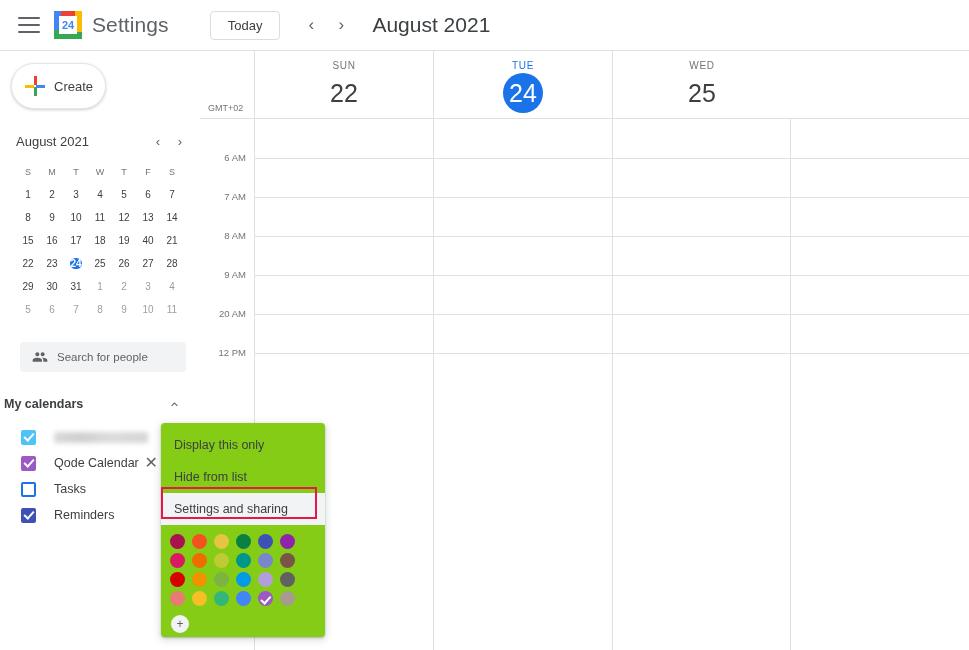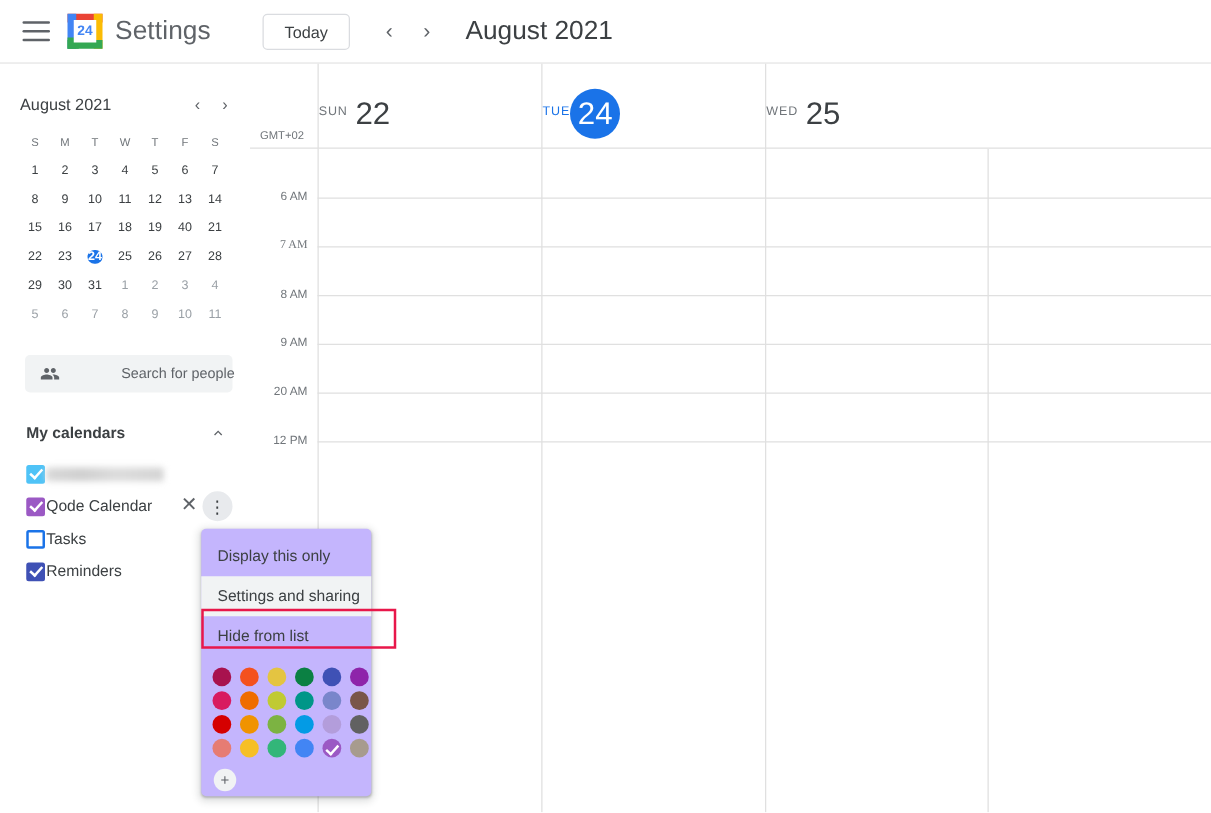--- a/index.html
+++ b/index.html
@@ -106,33 +106,33 @@
   table.mini-grid td.muted { color: #9aa0a6; }
   table.mini-grid td .cellwrap {
     width: 20px; height: 20px; line-height: 20px; margin: 0 auto; border-radius: 50%;
   }
   table.mini-grid td.today .cellwrap { background: #1a73e8; color: #fff; font-weight: bold; }
 
   
   .search-people {
     margin: 21px 0 0 20px; width: 166px; height: 30px;
     background: #f1f3f4; border-radius: 4px;
-    display: flex; align-items: center; cursor: text; gap: 40px;
+    display: flex; align-items: center; cursor: text;
   }
   .people-icon { margin-left: 12px; width: 16px; height: 16px; flex: 0 0 auto; }
   .search-people input {
     border: none; background: transparent; outline: none;
     font-size: 11.5px; color: #5f6368; margin-left: 9px; width: 110px;
     font-family: "Liberation Sans", sans-serif;
   }
   .search-people input::placeholder { color: #5f6368; }
 
   
   .section-head {
-    margin: 22px 0 0 0; padding-left: 21px;
+    margin: 22px 0 0 0; padding-left: 4px;
     display: flex; align-items: center; width: 200px; height: 20px; justify-content: space-between;
   }
   .section-title { font-size: 12.5px; color: #3c4043; font-weight: bold; flex: 1; }
   .section-ctrl {
     width: 24px; height: 24px; margin-right: 14px;
     display: flex; align-items: center; justify-content: center;
     color: #5f6368; font-size: 12px; cursor: pointer;
   }
 
   .cal-list { margin-top: 10px; }
@@ -144,21 +144,21 @@
     width: 15px; height: 15px; border-radius: 2px; flex: 0 0 auto;
     display: flex; align-items: center; justify-content: center;
     position: relative;
   }
   .cbx.checked::after {
     content: ""; position: absolute;
     left: 4.5px; top: 1.5px; width: 4px; height: 8px;
     border: solid #fff; border-width: 0 2px 2px 0; transform: rotate(42deg);
   }
   .cbx.unchecked { border: 2px solid #1a73e8; background: #fff; }
-  .cal-name { font-size: 12.5px; color: #3c4043; margin-left: 1px; }
+  .cal-name { font-size: 12.5px; color: #3c4043; margin-left: 18px; }
   .cal-name.redacted {
     background: linear-gradient(90deg,#d8d8d8 0%, #cfcfcf 30%, #dcdcdc 60%, #d4d4d4 100%);
     color: transparent; border-radius: 2px; filter: blur(2.6px);
     width: 94px; height: 11px; display: inline-block;
   }
   .cal-close {
     position: absolute; right: 42px; color: #5f6368; font-size: 16px;
     line-height: 1; cursor: pointer;
   }
   .cal-overflow {
@@ -170,21 +170,21 @@
   
   .grid-area { position: absolute; top: 51px; left: 200px; width: 769px; height: 599px; background: #fff; }
   .grid-header { position: relative; height: 68px; border-bottom: 1px solid #e0e0e0; }
   .tz-label {
     position: absolute; left: 8px; bottom: 5px;
     font-size: 9px; color: #70757a;
   }
   .daycols { position: absolute; left: 54px; top: 0; right: 0; height: 68px; display: flex; }
   .daycol-head {
     width: 179px; border-left: 1px solid #e0e0e0;
-    display: flex; align-items: center; padding-top: 9px;
+    display: flex; flex-direction: column; align-items: center; padding-top: 9px;
   }
   .dow { font-size: 10px; letter-spacing: 0.7px; color: #70757a; }
   .dnum {
     margin-top: 2px; font-size: 25px; color: #3c4043; font-weight: 400;
     width: 40px; height: 40px; line-height: 40px; text-align: center; border-radius: 50%;
   }
   .daycol-head.today .dow { color: #1a73e8; text-align: center; }
   .daycol-head.today .dnum { background: #1a73e8; color: #fff; }
 
   .grid-body { position: relative; height: 531px; overflow: hidden; }
@@ -192,22 +192,22 @@
   .hour-label {
     position: absolute; left: 0; top: -6px; width: 46px;
     text-align: right; font-size: 9.5px; color: #70757a;
   }
   .hour-line { position: absolute; left: 54px; right: 0; top: 0; height: 1px; background: #e0e0e0; }
   .vlines { position: absolute; left: 54px; top: 0; right: 0; bottom: 0; display: flex; }
   .vcol { width: 179px; border-left: 1px solid #e0e0e0; height: 100%; }
 
   
   .ctx-menu {
-    position: absolute; left: 161px; top: 423px; width: 136px; height: 214px;
-    background: #c4b5fd; border-radius: 4px;
+    position: absolute; left: 161px; top: 423px; width: 164px; height: 214px;
+    background: #84cc16; border-radius: 4px;
     box-shadow: 0 2px 6px 2px rgba(60,64,67,.15), 0 1px 2px rgba(60,64,67,.3);
     z-index: 40; padding-top: 6px;
   }
   .ctx-item {
     height: 32px; display: flex; align-items: center; padding-left: 13px;
     font-size: 12.5px; color: #3c4043; cursor: pointer;
   }
   .ctx-item.highlighted { background: #f1f3f4; }
   .ctx-highlight-box {
     position: absolute; left: 161px; top: 487px; width: 156px; height: 32px;
@@ -256,20 +256,29 @@
     <button class="today-btn">Today</button>
     <div class="nav-arrows">
       <button class="nav-arrow">‹</button>
       <button class="nav-arrow">›</button>
     </div>
     <div class="period-title">August 2021</div>
   </div>
 
   <div class="sidebar">
 
+    <div class="create-btn">
+      <div class="plus-icon">
+        <i class="pv1"></i>
+          <i class="pv2"></i>
+          <i class="ph1"></i>
+          <i class="ph2"></i>
+      </div>
+      <span class="create-label">Create</span>
+    </div>
 
     <div class="mini-cal">
       <div class="mini-head">
         <span class="mini-month">August 2021</span>
         <button class="mini-arrow">‹</button>
         <button class="mini-arrow">›</button>
       </div>
       <table class="mini-grid">
         <thead>
             <tr id="mini-dow-row">
@@ -402,21 +411,21 @@
           <div class="vcol"></div>
           <div class="vcol"></div>
           <div class="vcol"></div>
           <div class="vcol"></div>
         </div>
       <div id="hours">
           <div class="hour-row" style="margin-top: 39px;">
             <div class="hour-label">6 AM</div>
             <div class="hour-line"></div>
           </div>
-          <div class="hour-row" style="margin-top: 0px; font-family: Liberation Serif, serif;">
+          <div class="hour-row" style="margin-top: 0px;">
             <div class="hour-label">7 AM</div>
             <div class="hour-line"></div>
           </div>
           <div class="hour-row" style="margin-top: 0px;">
             <div class="hour-label">8 AM</div>
             <div class="hour-line"></div>
           </div>
           <div class="hour-row" style="margin-top: 0px;">
             <div class="hour-label">9 AM</div>
             <div class="hour-line"></div>
@@ -430,22 +439,22 @@
             <div class="hour-line"></div>
           </div>
         </div>
 
     </div>
   </div>
 
   <div class="ctx-menu">
     <div id="ctx-items">
         <div class="ctx-item">Display this only</div>
+        <div class="ctx-item">Hide from list</div>
         <div class="ctx-item highlighted">Settings and sharing</div>
-        <div class="ctx-item">Hide from list</div>
       </div>
     <div class="color-grid" id="color-grid">
         <div class="swatch" style="background: rgb(168, 18, 78);"></div>
         <div class="swatch" style="background: rgb(244, 81, 30);"></div>
         <div class="swatch" style="background: rgb(228, 196, 65);"></div>
         <div class="swatch" style="background: rgb(11, 128, 67);"></div>
         <div class="swatch" style="background: rgb(63, 81, 181);"></div>
         <div class="swatch" style="background: rgb(142, 36, 170);"></div>
         <div class="swatch" style="background: rgb(216, 27, 96);"></div>
         <div class="swatch" style="background: rgb(239, 108, 0);"></div>

